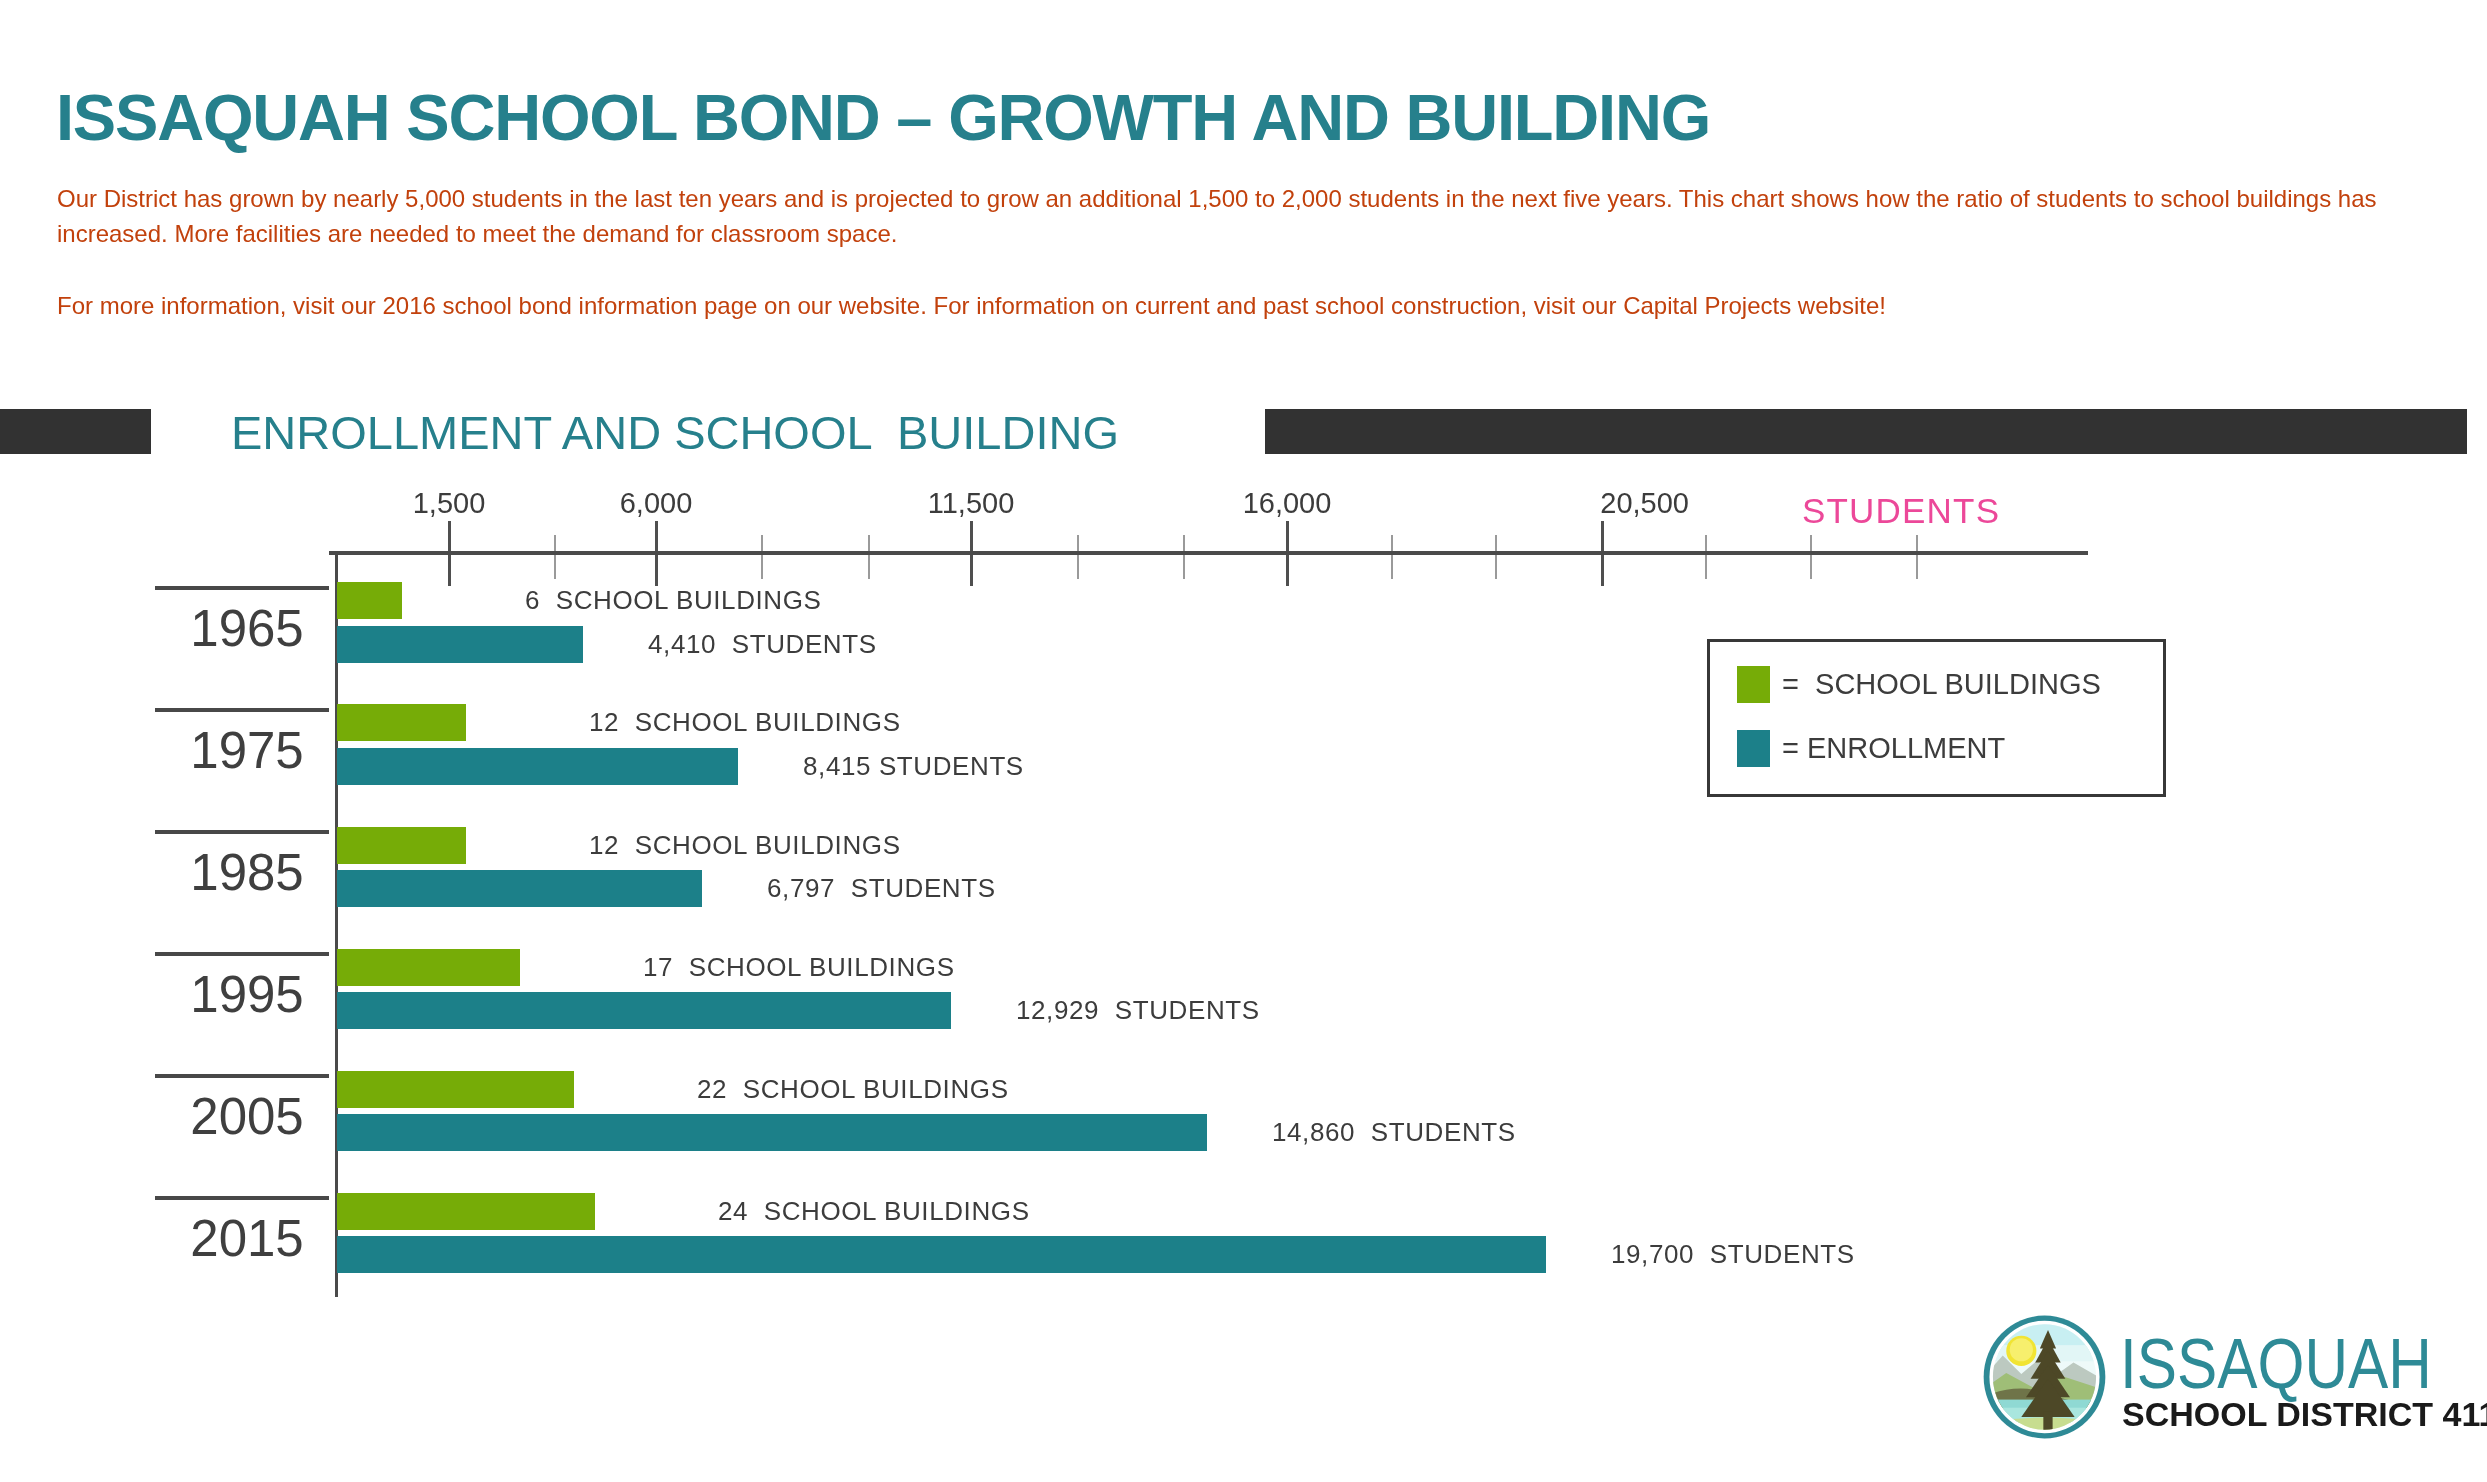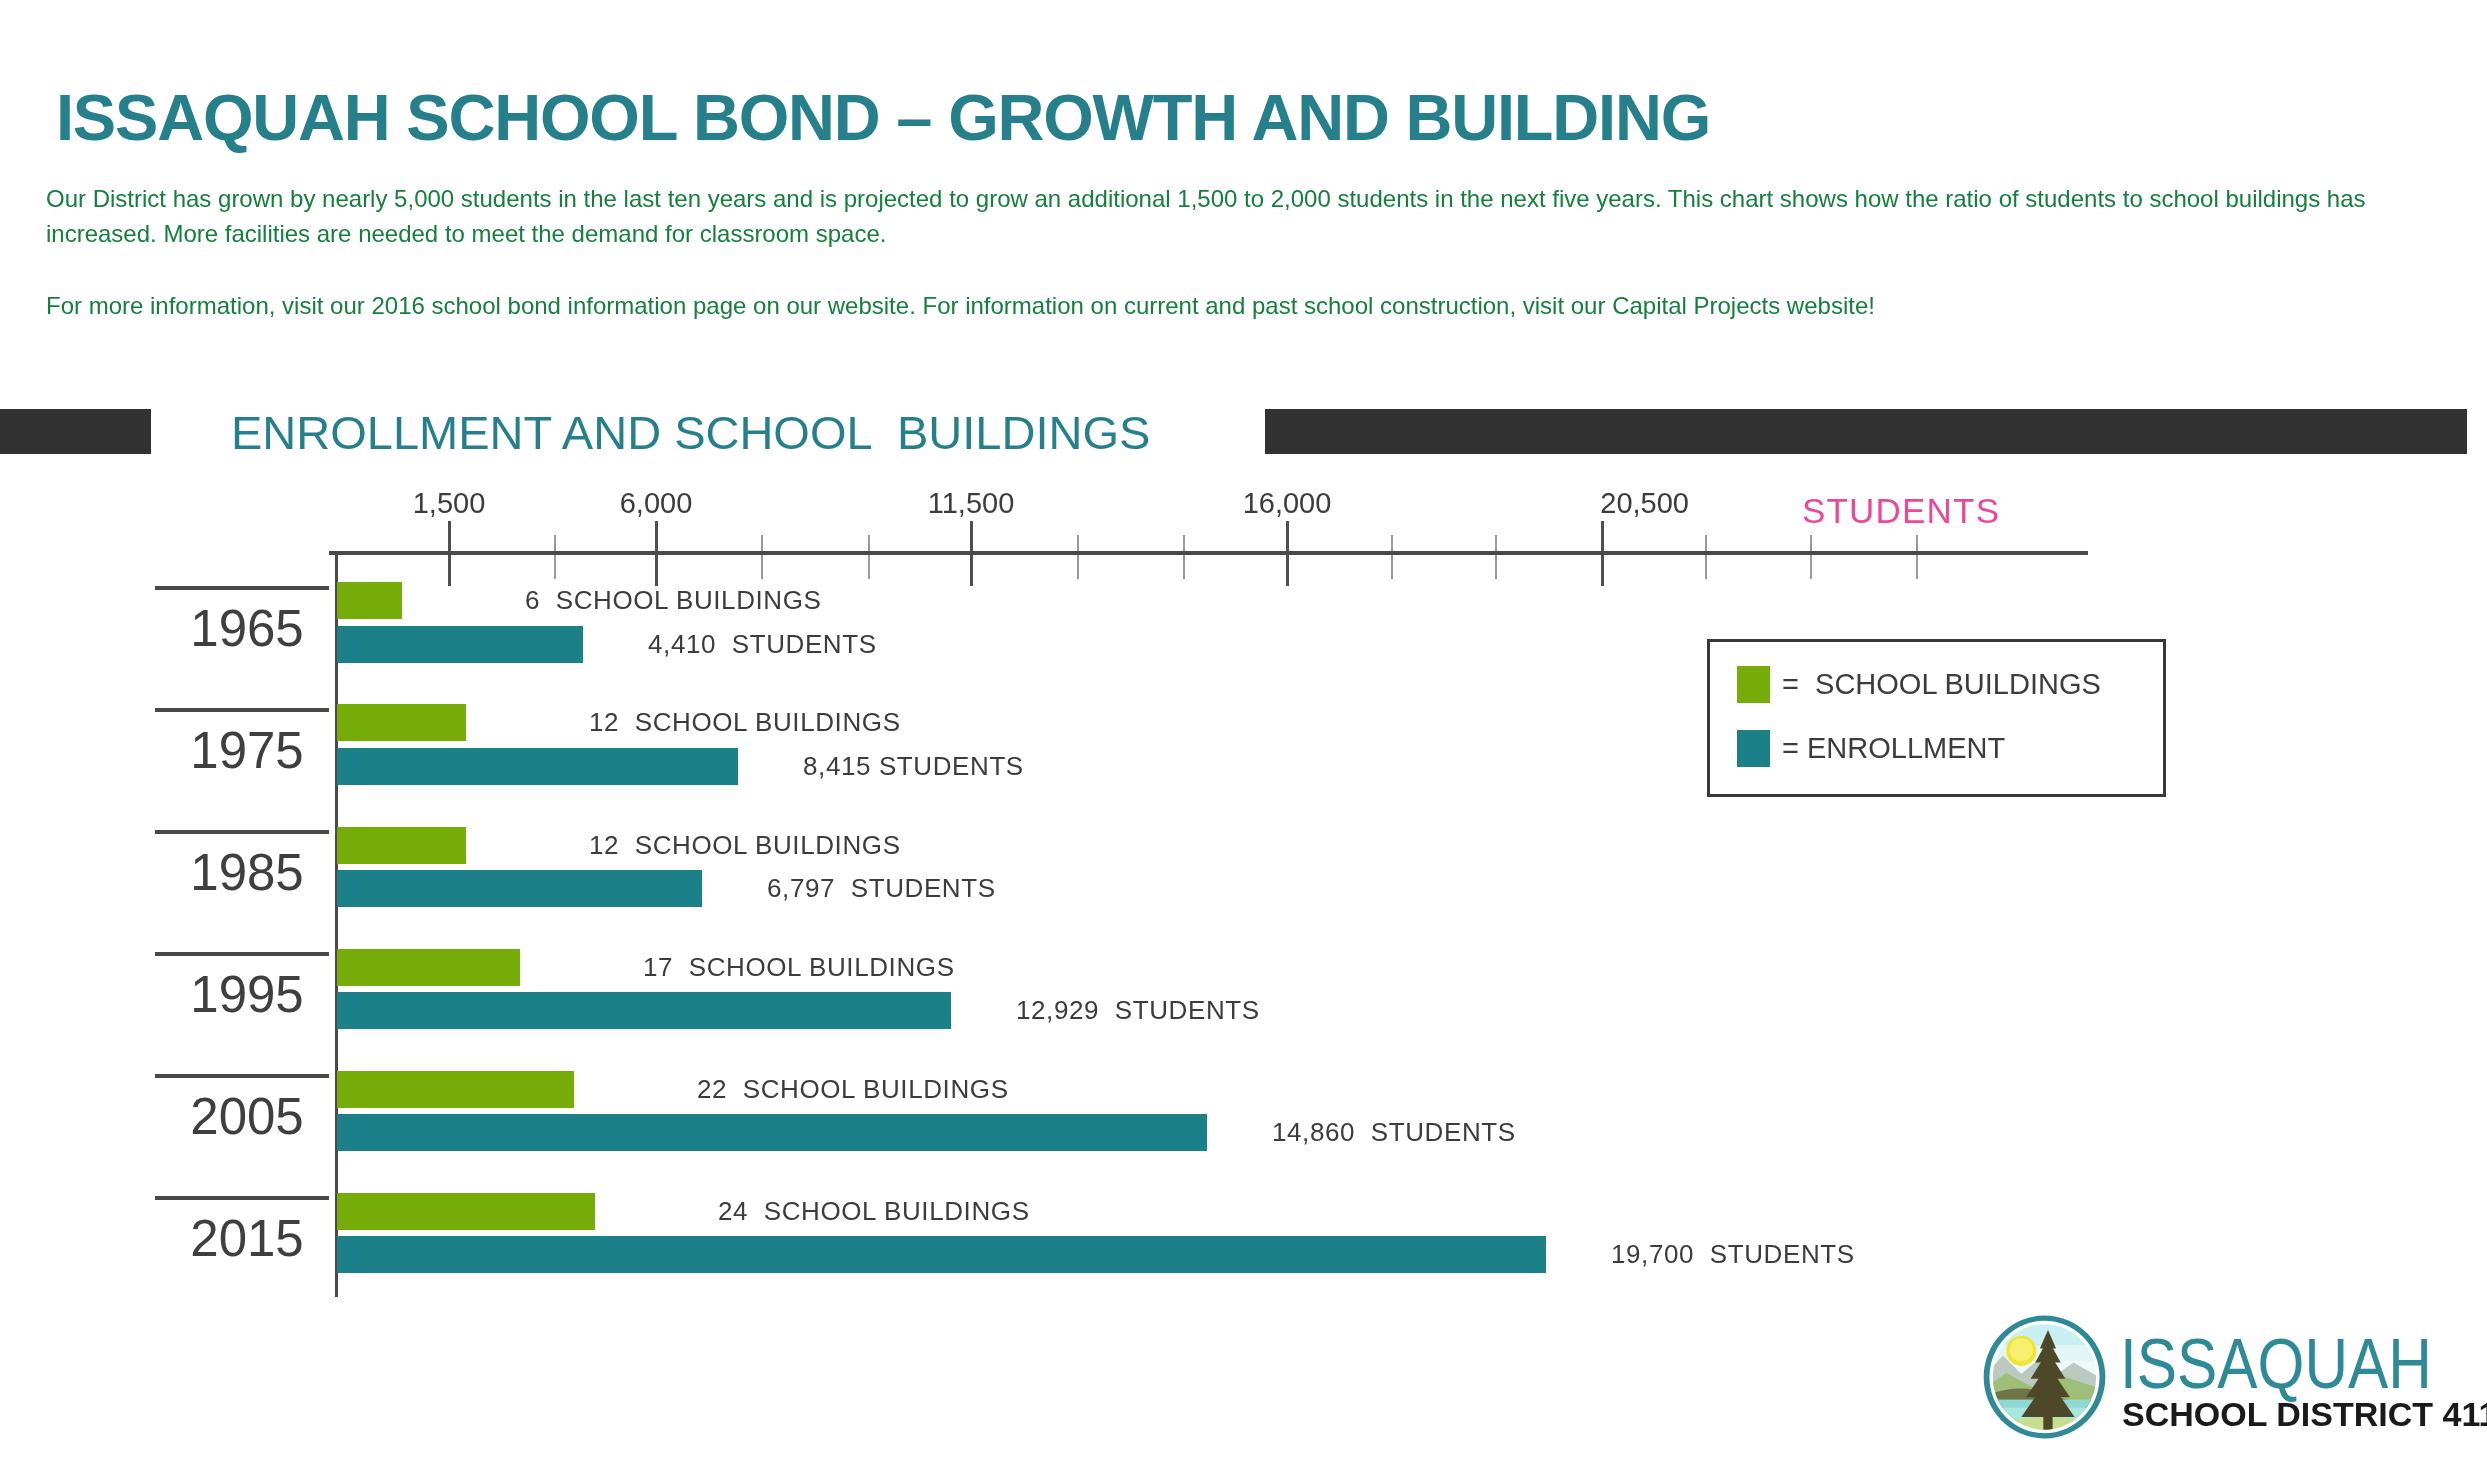--- a/index.html
+++ b/index.html
@@ -5,21 +5,21 @@
   html,body{margin:0;padding:0;background:#ffffff;}
   .canvas{
     position:relative;width:2487px;height:1482px;background:#ffffff;
     font-family:"Liberation Sans",sans-serif;color:#3c3c3c;overflow:hidden;
   }
   .abs{position:absolute;}
   .page-title{
     left:56px;top:80px;font-size:65px;font-weight:700;letter-spacing:-1.2px;
     color:#26808c;white-space:nowrap;
   }
-  .para{left:46px;width:2366px;font-size:24px;line-height:35px;color:#15803d;}
+  .para{left:57px;width:2366px;font-size:24px;line-height:35px;color:#c2410c;}
   .band{background:#323232;height:45px;top:409px;}
   .band-left{left:0;width:151px;}
   .band-right{left:1265px;width:1202px;}
   .section-title{
     left:231px;top:409px;height:45px;line-height:47px;font-size:47px;
     color:#26808c;white-space:pre;letter-spacing:0px;
   }
   .axis-h{left:329px;top:551px;width:1759px;height:4.1px;background:#4a4a4a;}
   .axis-v{left:335px;top:551px;width:2.9px;height:746px;background:#4a4a4a;}
   .tick{position:absolute;background:#555555;}
@@ -64,21 +64,21 @@
 <body>
 
 <div class="canvas">
 
   <div class="abs page-title">ISSAQUAH SCHOOL BOND – GROWTH AND BUILDING</div>
 
   <div class="abs para" style="top:181px;">Our District has grown by nearly 5,000 students in the last ten years and is projected to grow an additional 1,500 to 2,000 students in the next five years. This chart shows how the ratio of students to school buildings has increased. More facilities are needed to meet the demand for classroom space.</div>
   <div class="abs para" style="top:288px;">For more information, visit our 2016 school bond information page on our website. For information on current and past school construction, visit our Capital Projects website!</div>
 
   <div class="abs band band-left"></div>
-  <div class="abs section-title">ENROLLMENT AND SCHOOL  BUILDINGS</div>
+  <div class="abs section-title">ENROLLMENT AND SCHOOL  BUILDING</div>
   <div class="abs band band-right"></div>
 
   <div class="abs unit-label">STUDENTS</div>
   <div id="axis-layer">
       <div class="tick major" style="left: 448px;"></div>
       <div class="tick-label" style="left: 449px;">1,500</div>
       <div class="tick major" style="left: 655px;"></div>
       <div class="tick-label" style="left: 656px;">6,000</div>
       <div class="tick major" style="left: 970px;"></div>
       <div class="tick-label" style="left: 971px;">11,500</div>

